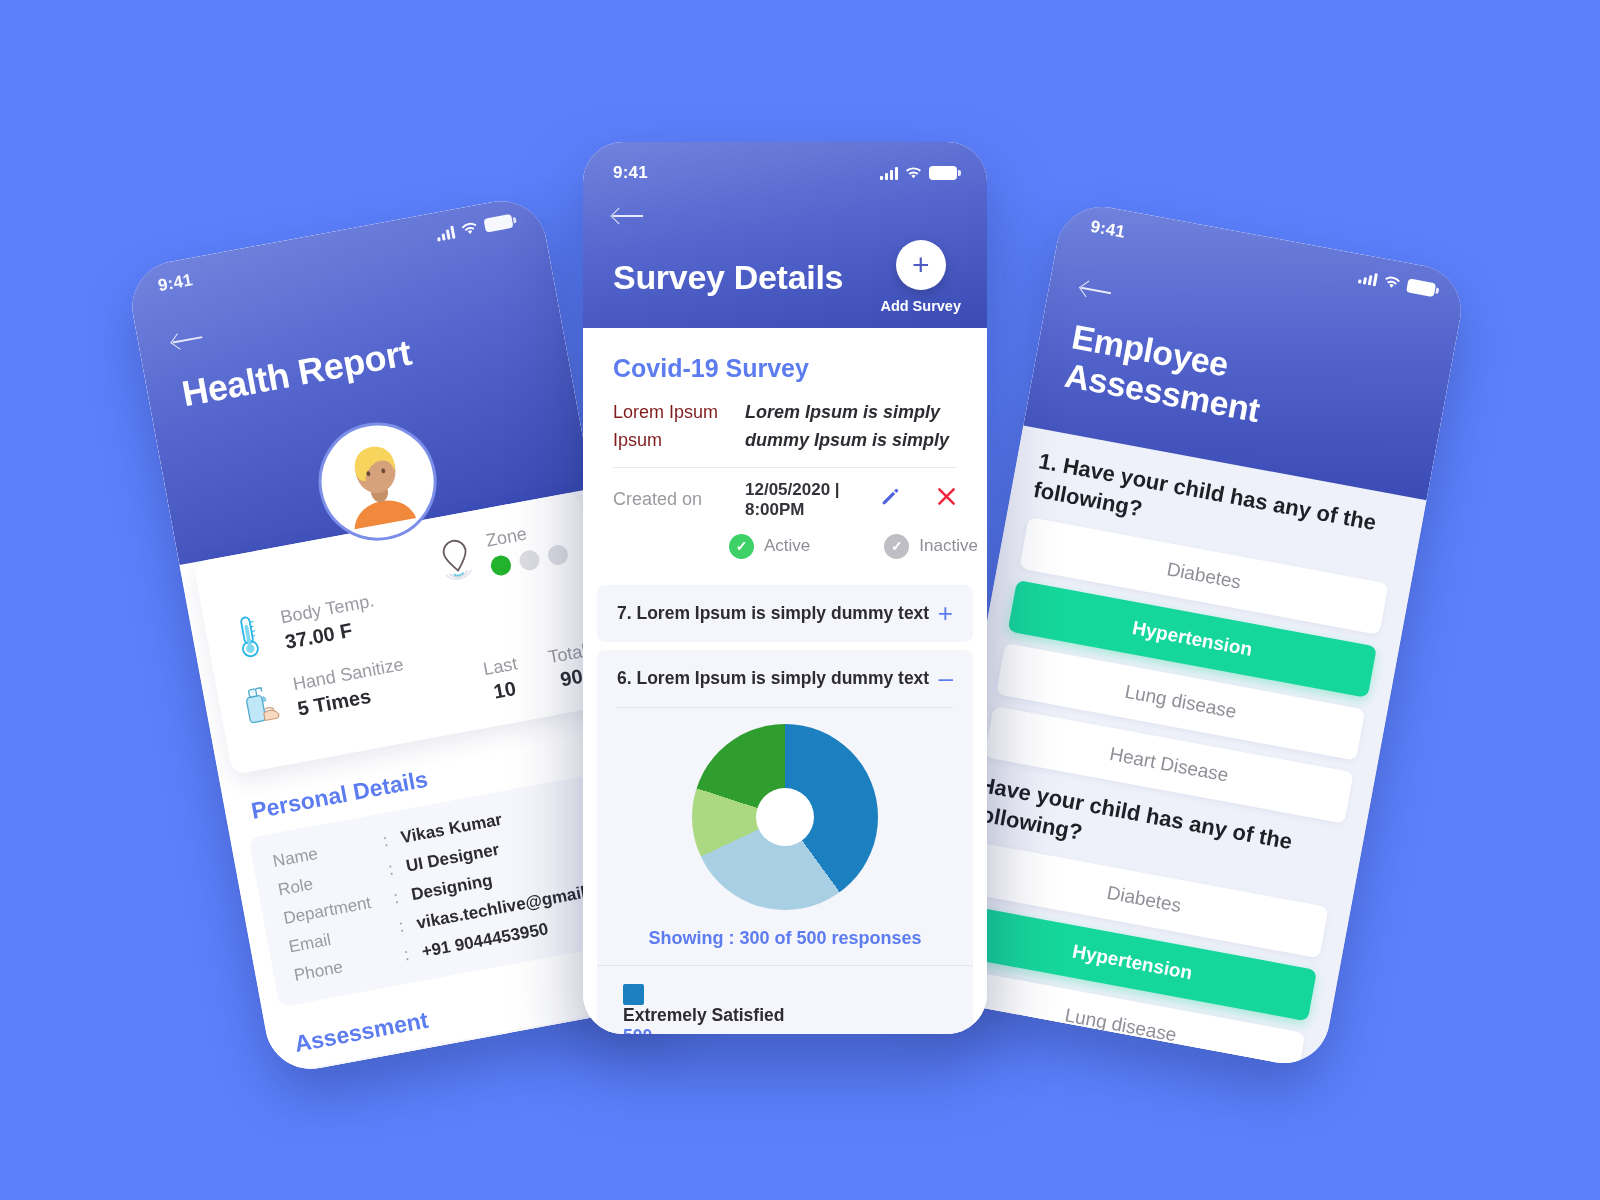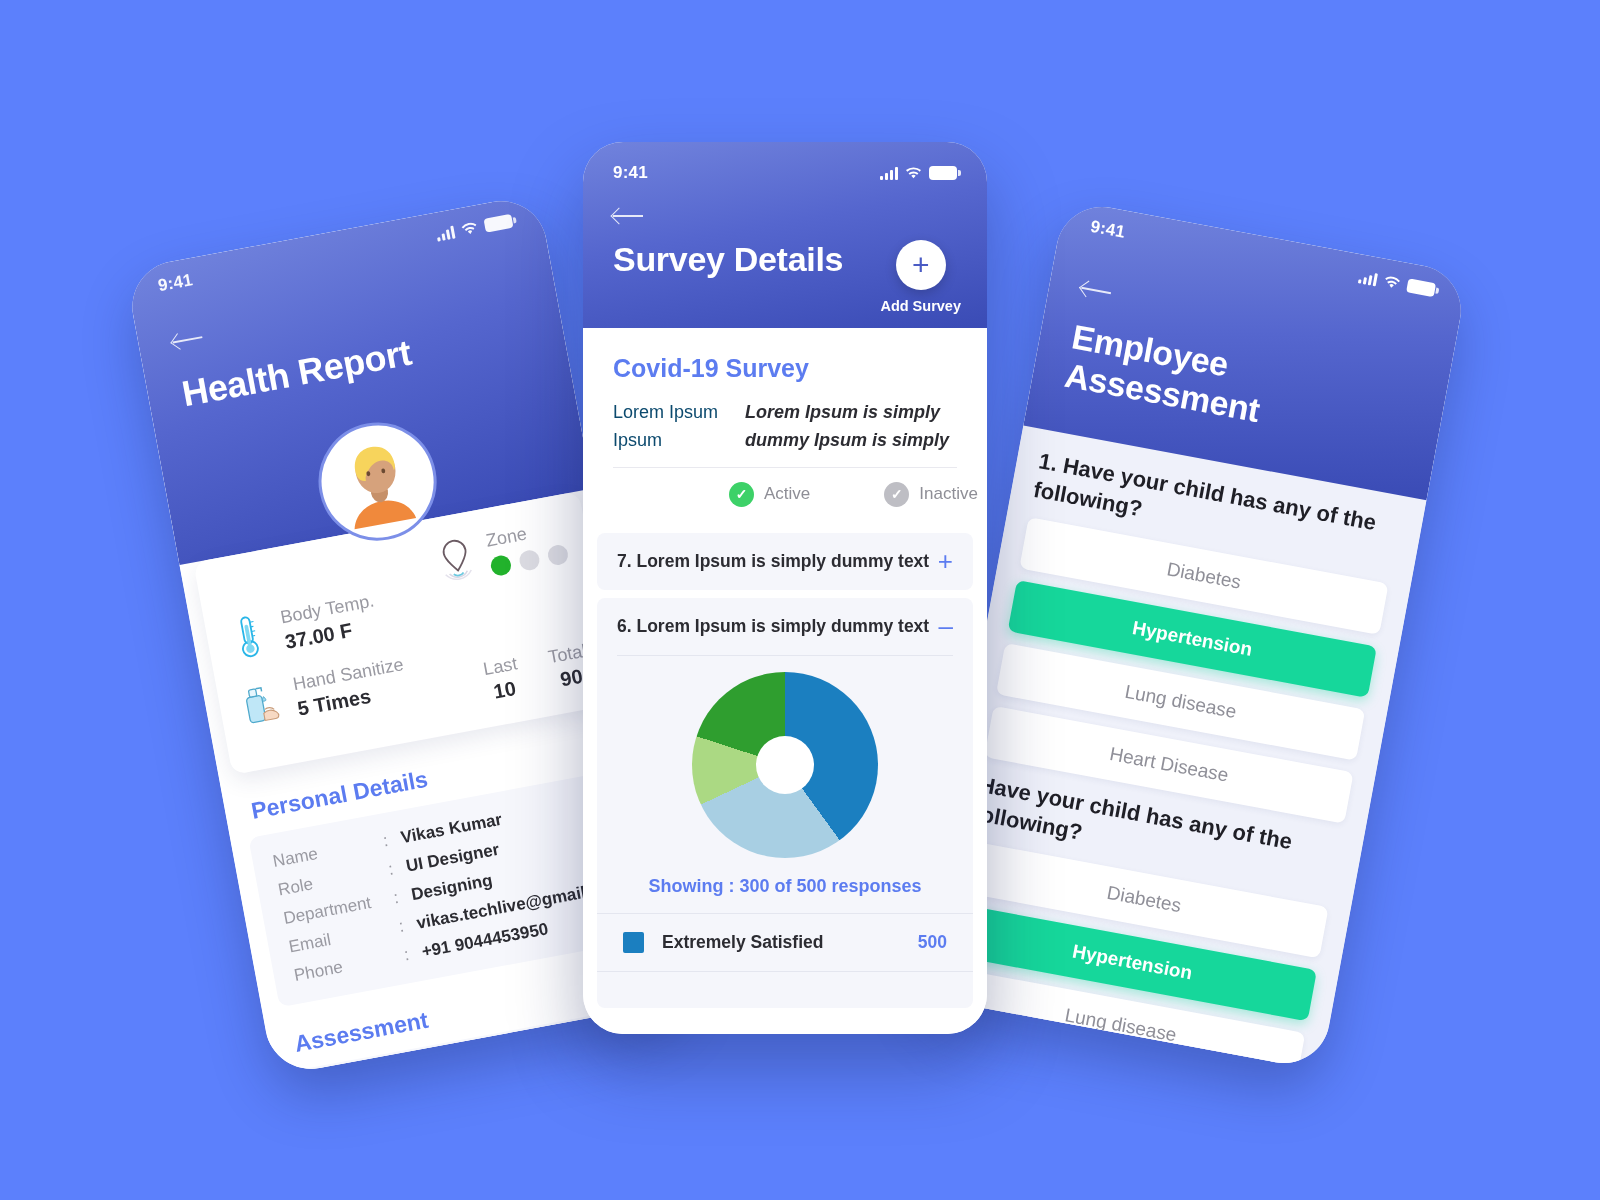--- a/index.html
+++ b/index.html
@@ -76,21 +76,21 @@
     box-shadow: 0 34px 70px rgba(18,26,80,0.34);
     z-index: 30;
     background: #fff;
   }
   #phone-mid .phone-header { height: 186px; padding: 0; }
   #phone-mid .hdr-row {
     display:flex; align-items:flex-start; justify-content:space-between;
     padding: 14px 30px 0 30px;
   }
   #phone-mid .title-row {
-    display:flex; align-items:flex-start; justify-content:space-between;
+    display:flex; align-items:center; justify-content:space-between;
     padding: 14px 26px 0 30px;
   }
   .add-survey { text-align:center; }
   .add-btn {
     width: 50px; height: 50px; border-radius: 50%;
     background: #fff; color: #4A5BC4;
     display:flex; align-items:center; justify-content:center;
     font-size: 30px; font-weight: 300; line-height: 0;
     margin: 0 auto 8px auto;
     box-shadow: 0 4px 12px rgba(0,0,0,.18);
@@ -99,21 +99,21 @@
   .add-survey-label { font-size: 14.5px; font-weight: bold; }
 
   .mid-body { padding: 0; background: #fff; height: calc(100% - 186px); }
   .survey-name {
     color: #5C7CF0; font-size: 25px; font-weight: bold;
     padding: 26px 30px 16px 30px;
   }
   .kv {
     display:flex; padding: 0 30px; gap: 14px; align-items:flex-start;
   }
-  .kv .k { color:#0c4a6e; font-size: 18px; width: 118px; line-height: 1.55; flex: none;}
+  .kv .k { color:#7f1d1d; font-size: 18px; width: 118px; line-height: 1.55; flex: none;}
   .kv .v { color:#2c2c32; font-size: 18px; font-weight: bold; line-height: 1.55; font-style: italic; }
   .kv-divider { height:1px; background:#e9e9ef; margin: 12px 30px 0 30px; }
   .kv-created { display:flex; align-items:center; padding: 12px 30px 0 30px; gap: 14px;}
   .kv-created .k { color:#9a9a9f; font-size:18px; width:118px; flex:none; }
   .kv-created .v { color:#33333a; font-size:17px; font-weight:600; flex:1; }
   .icon-edit { color:#4F63E0; font-size:20px; cursor:pointer; margin-right:22px; }
   .icon-del { color:#F0243C; font-size:23px; font-weight:bold; cursor:pointer; }
 
   .status-row { display:flex; gap: 74px; padding: 14px 0 18px 146px; align-items:center; }
   .status-item { display:flex; align-items:center; gap:10px; }
@@ -142,20 +142,21 @@
     position:absolute; left:50%; top:50%; transform:translate(-50%,-50%);
     width: 58px; height: 58px; border-radius: 50%; background:#ffffff;
   }
   .showing {
     text-align:center; color:#5C7CF0; font-size:18px; font-weight:bold;
     padding: 14px 0 16px 0;
   }
   .legend-row {
     display:flex; align-items:flex-start; padding: 18px 26px;
     border-top: 1px solid #e4e6ef;
+    flex-direction: column;
   }
   .legend-sw { width: 21px; height:21px; border-radius:2px; margin-right: 18px; flex:none; }
   .legend-label { font-size:17.5px; font-weight:bold; color:#2c2c32; flex:1; }
   .legend-val { font-size:17.5px; color:#5C7CF0; font-weight:600; }
 
   
   #phone-left-wrap {
     position:absolute; left: 196px; top: 225px; width: 420px; height: 820px;
     transform: rotate(-10.5deg);
     transform-origin: 50% 50%;
@@ -479,20 +480,35 @@
 
     <div class="mid-body">
       <div class="survey-name">Covid-19 Survey</div>
 
       <div class="kv">
         <div class="k">Lorem Ipsum Ipsum</div>
         <div class="v">Lorem Ipsum is simply dummy Ipsum is simply</div>
       </div>
       <div class="kv-divider"></div>
 
+      <div class="kv-created">
+        <div class="k">Created on</div>
+        <div class="v">12/05/2020 | 8:00PM</div>
+        <div class="icon-edit">
+          <svg viewBox="0 0 22 22" width="20" height="20">
+              <path d="M3 16.5L14.3 5.2l2.5 2.5L5.5 19H3v-2.5z" fill="#4F63E0"></path>
+              <path d="M15.5 4l1.6-1.6a1.3 1.3 0 0 1 1.9 0l.6.6a1.3 1.3 0 0 1 0 1.9L18 6.5 15.5 4z" fill="#4F63E0"></path>
+            </svg>
+        </div>
+        <div class="icon-del">
+          <svg viewBox="0 0 22 22" width="21" height="21">
+              <path d="M3.5 3.5L18.5 18.5M18.5 3.5L3.5 18.5" stroke="#F0243C" stroke-width="2.6" stroke-linecap="round"></path>
+            </svg>
+        </div>
+      </div>
 
       <div class="status-row">
         <div class="status-item">
           <div class="chk on">✓</div>
           <span>Active</span>
         </div>
         <div class="status-item">
           <div class="chk off">✓</div>
           <span>Inactive</span>
         </div>

